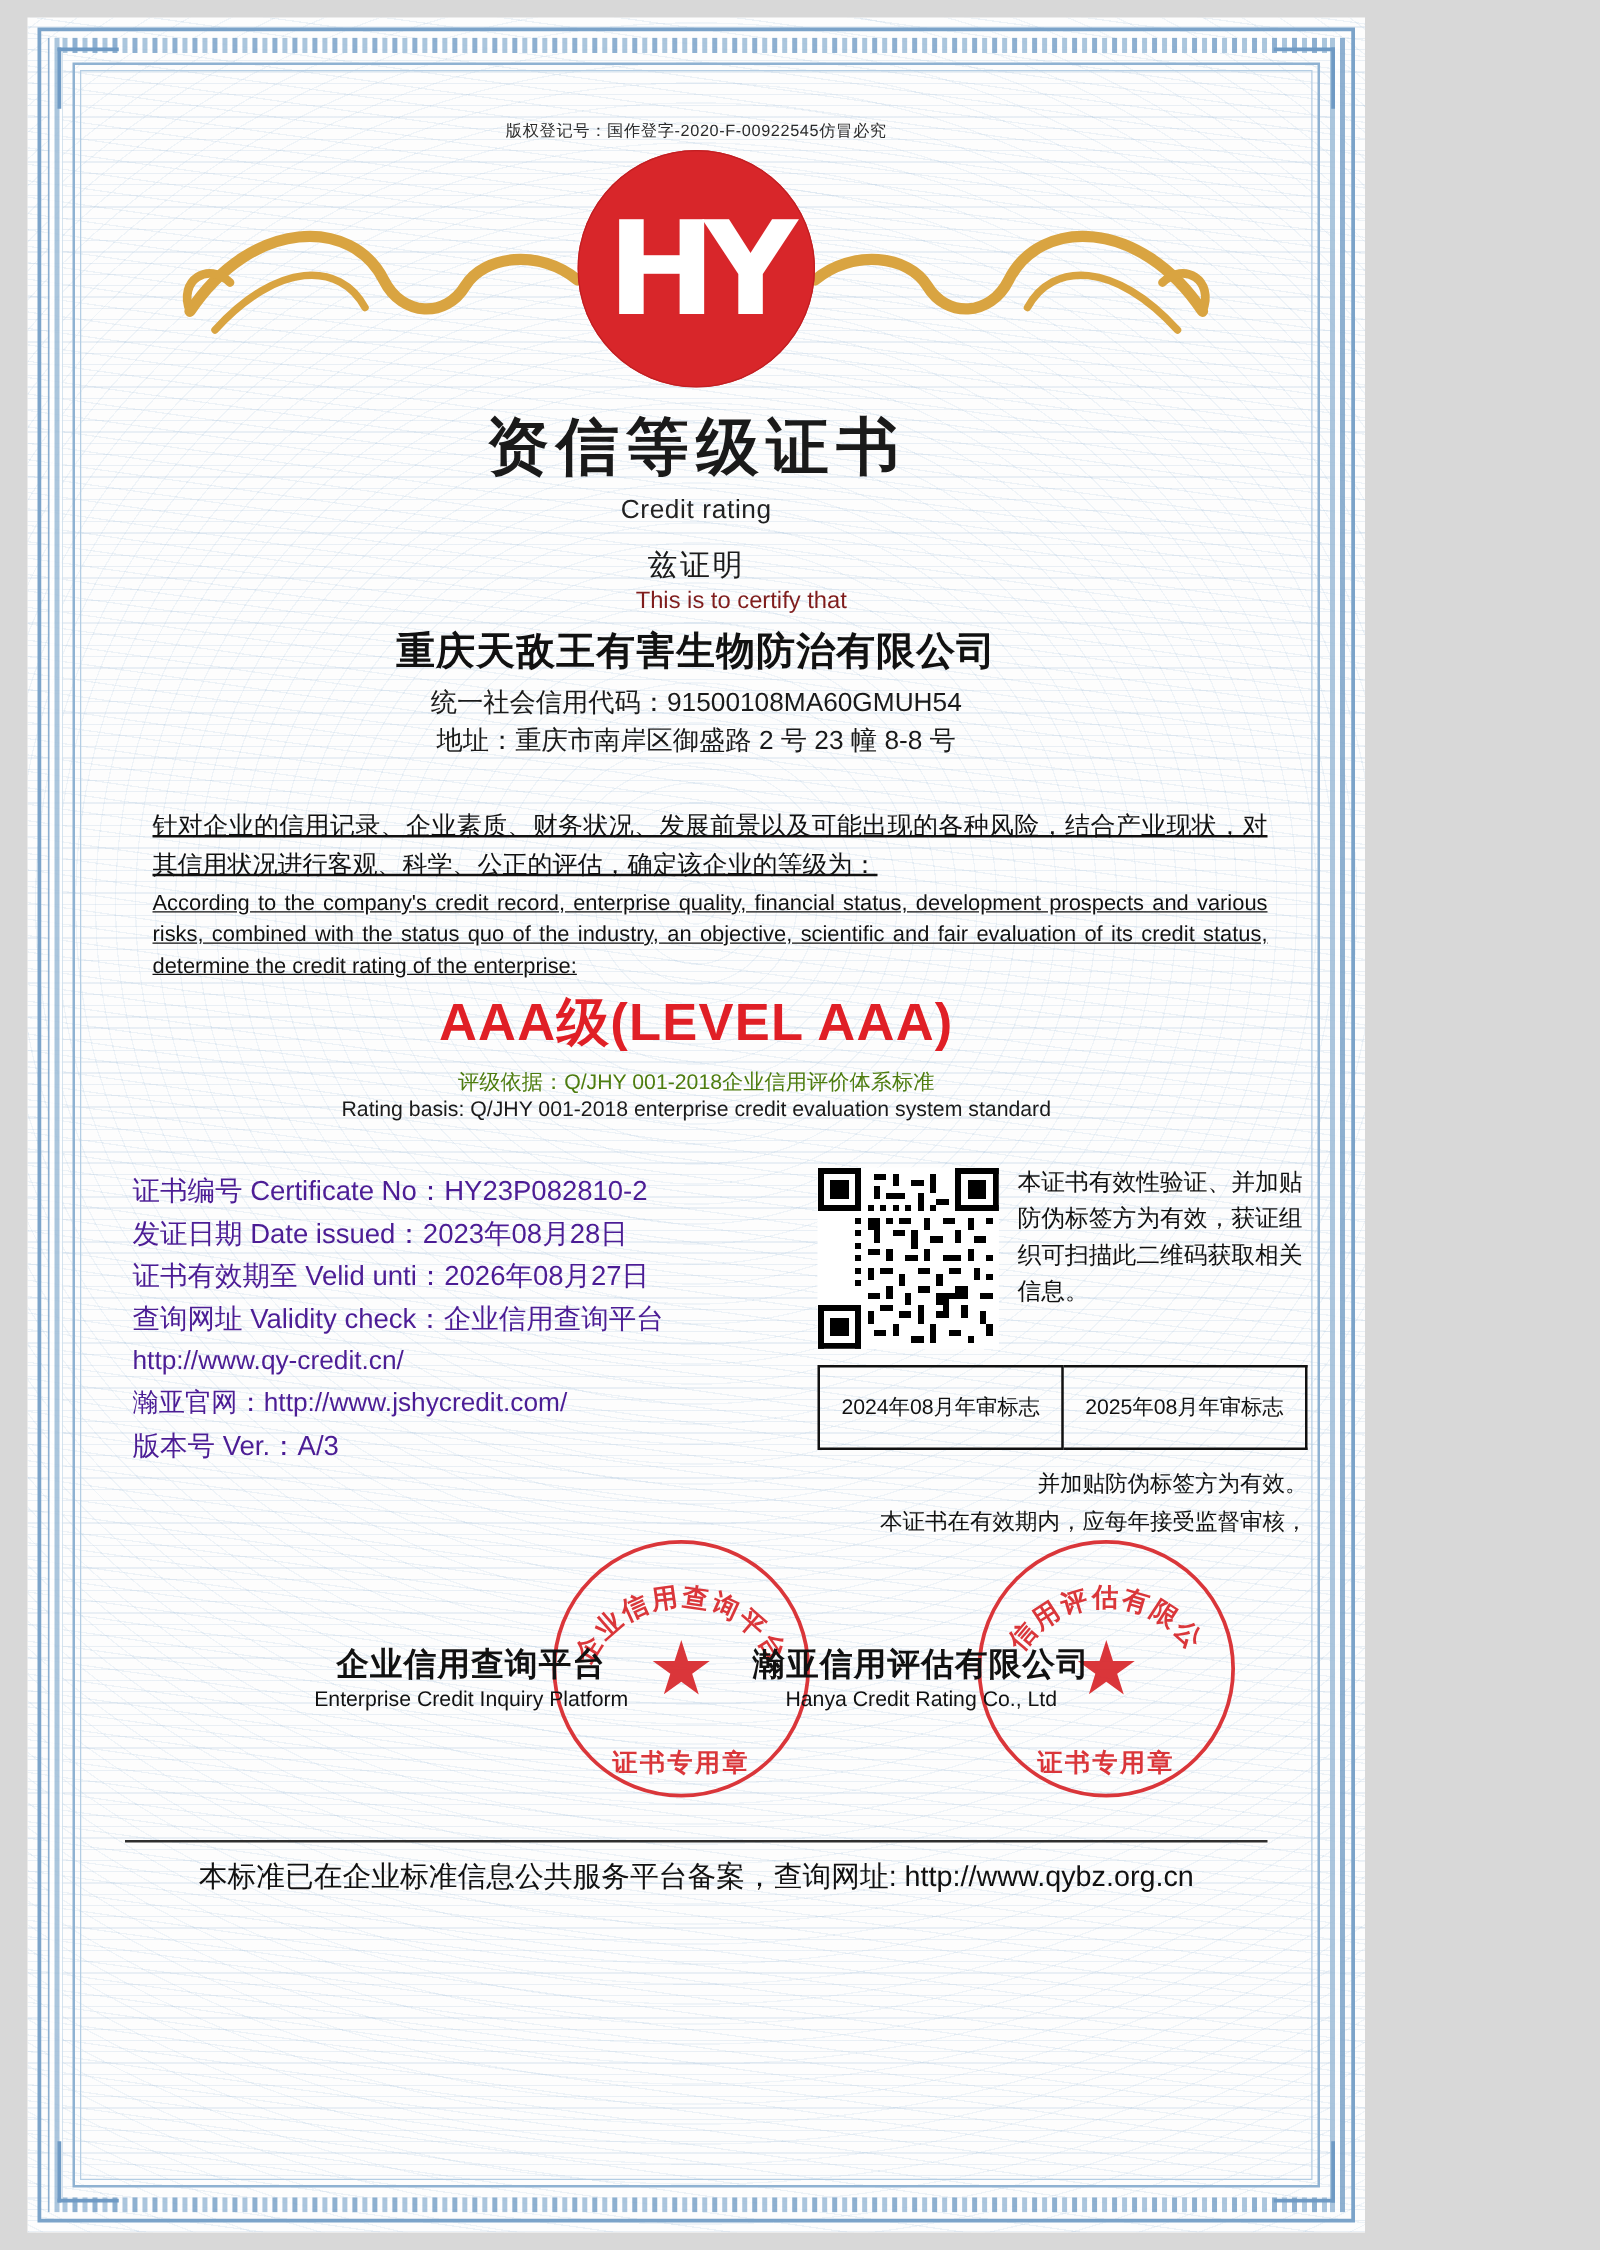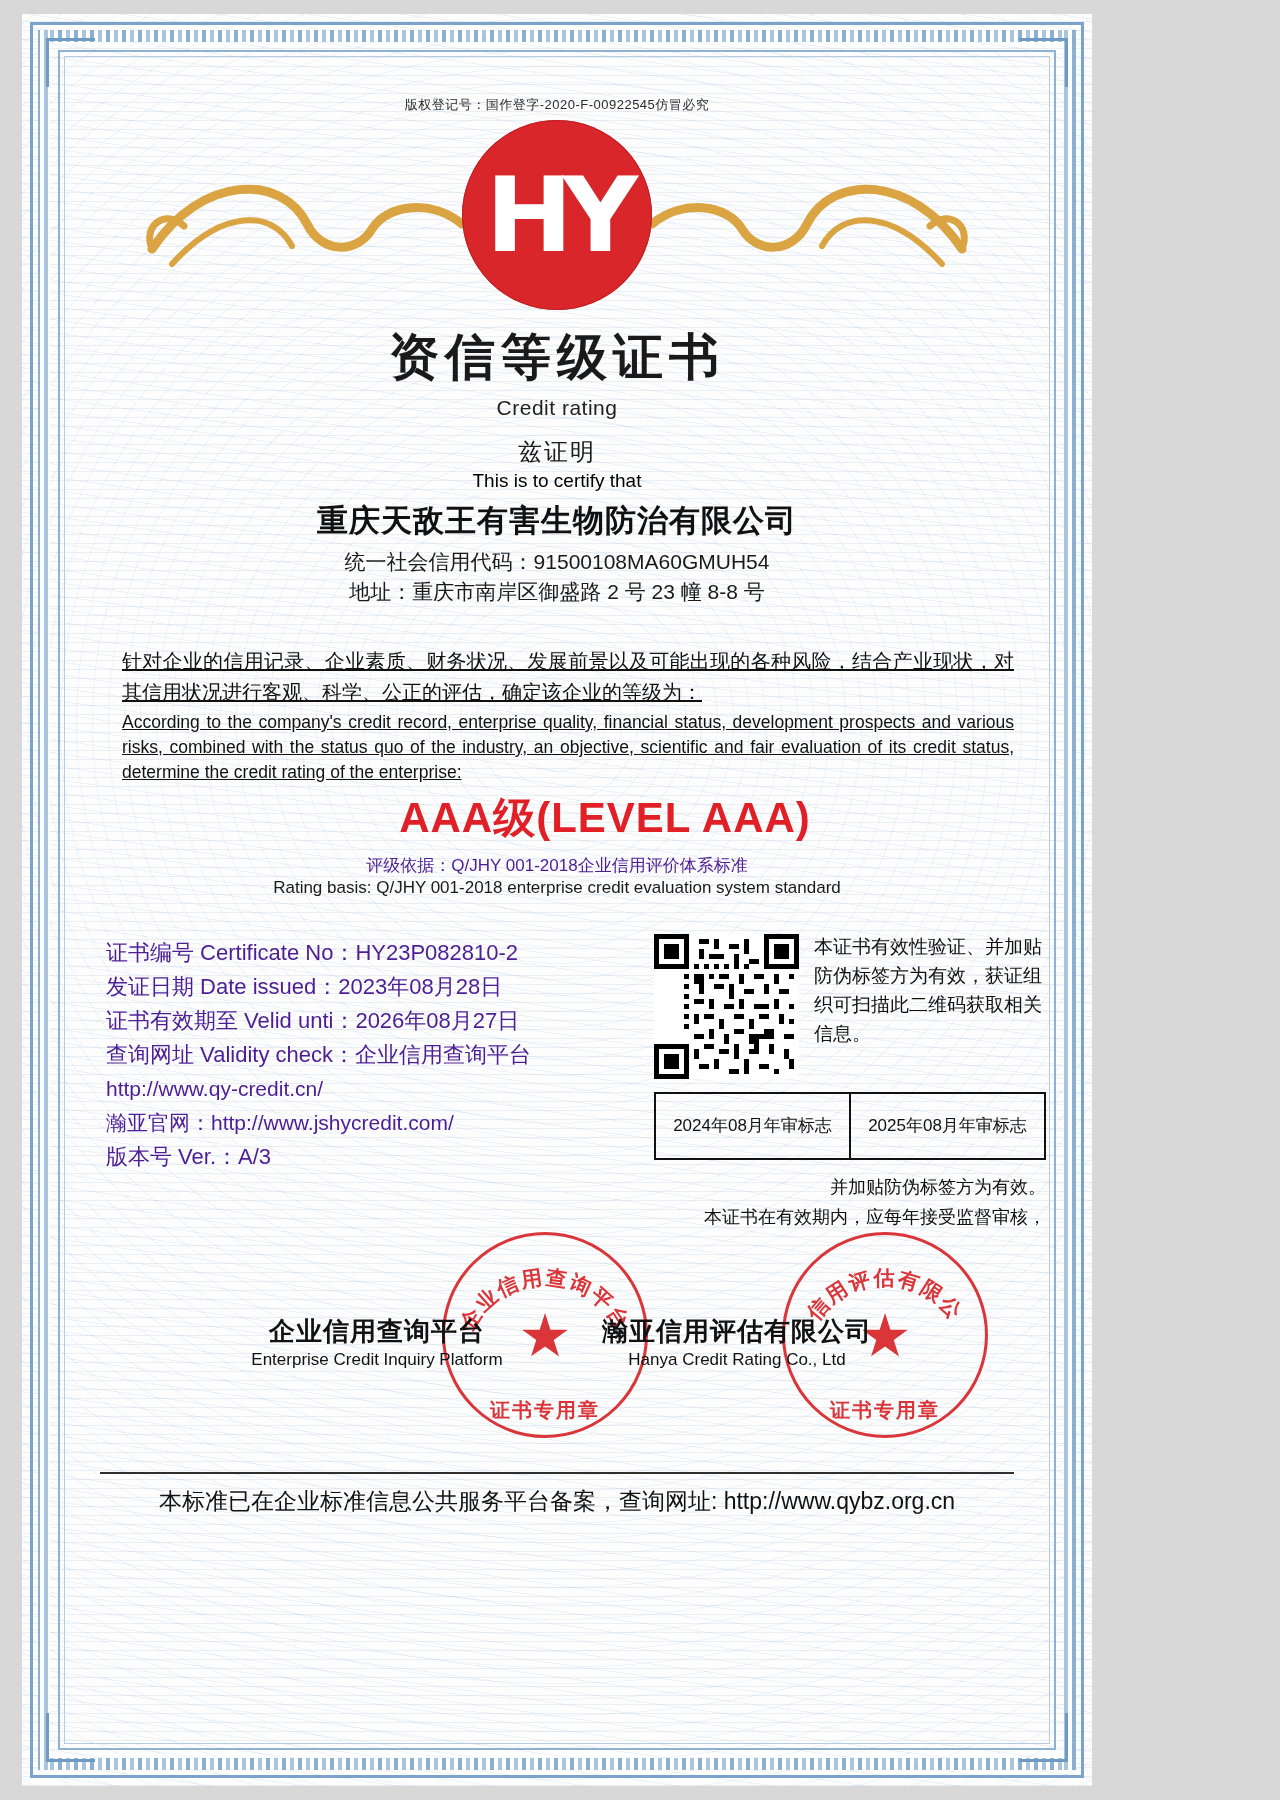--- a/index.html
+++ b/index.html
@@ -95,21 +95,21 @@
   .title-en{
     position:absolute;top:382px;width:100%;text-align:center;
     font-size:21px;color:#222;letter-spacing:.5px;
   }
   .certify-cn{
     position:absolute;top:422px;width:100%;text-align:center;
     font-size:24px;color:#1a1a1a;letter-spacing:2px;
   }
   .certify-en{
     position:absolute;top:456px;width:100%;text-align:center;
-    font-size:19px;color:#000000;
+    font-size:19px;color:#7f1d1d;padding-left:36px;
   }
   .company{
     position:absolute;top:486px;width:100%;text-align:center;
     font-size:31px;font-weight:bold;color:#111;letter-spacing:1px;
   }
   .code{
     position:absolute;top:534px;width:100%;text-align:center;
     font-size:21px;color:#1a1a1a;
   }
   .addr{
@@ -118,25 +118,25 @@
   }
   
   .para{
     position:absolute;left:100px;right:78px;top:632px;
     font-size:20px;line-height:31px;color:#111;text-align:justify;text-decoration:underline;
   }
   .para .en{font-size:17.5px;line-height:25px;display:block;margin-top:2px;}
   
   .level{
     position:absolute;top:776px;width:100%;text-align:center;
-    font-size:42px;font-weight:bold;color:#e01f26;letter-spacing:1px;padding-left:48px;
+    font-size:42px;font-weight:bold;color:#e01f26;letter-spacing:1px;
   }
   .basis-cn{
     position:absolute;top:840px;width:100%;text-align:center;
-    font-size:17px;color:#4c1d95;
+    font-size:17px;color:#4d7c0f;
   }
   .basis-en{
     position:absolute;top:864px;width:100%;text-align:center;
     font-size:17px;color:#1a1a1a;
   }
   
   .details{
     position:absolute;left:84px;top:922px;width:560px;
     font-size:22px;line-height:34px;color:#4c1d95;
   }

